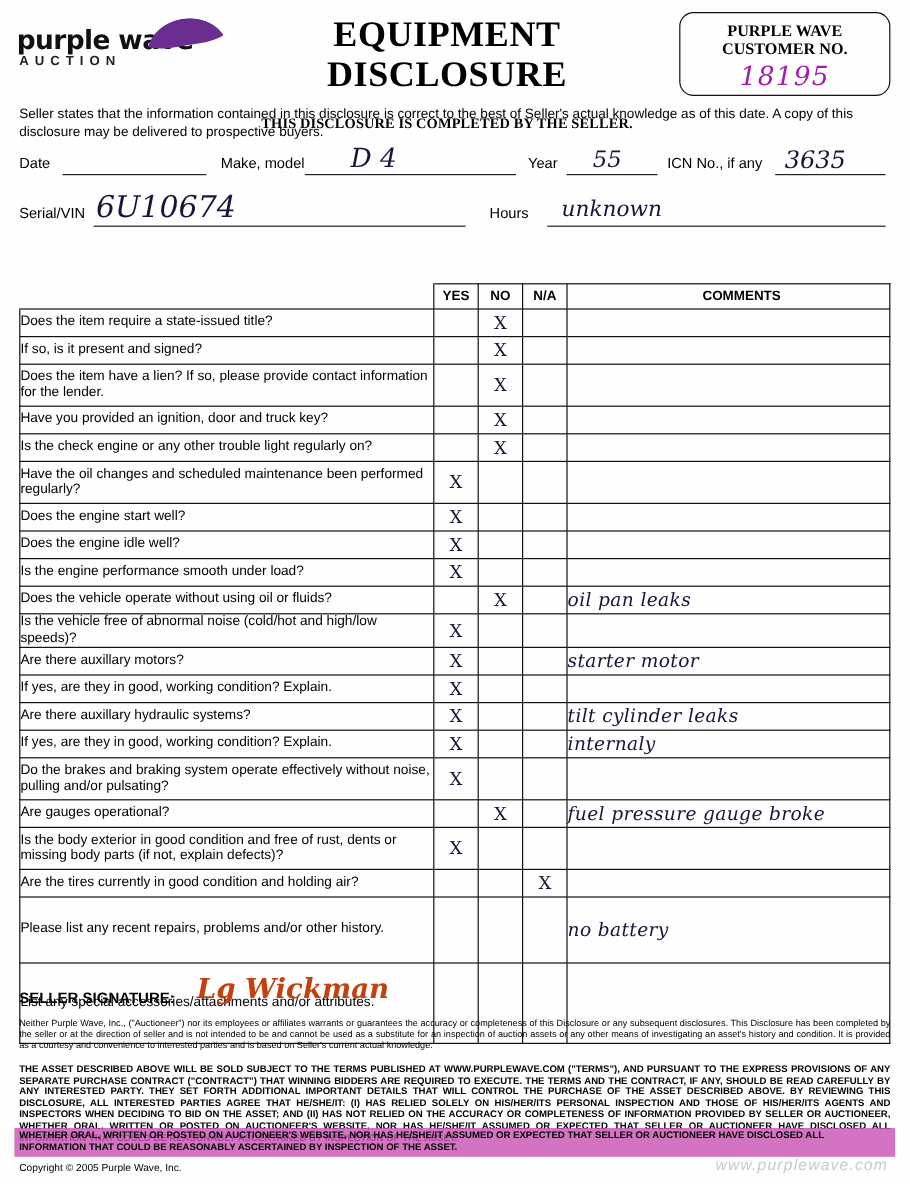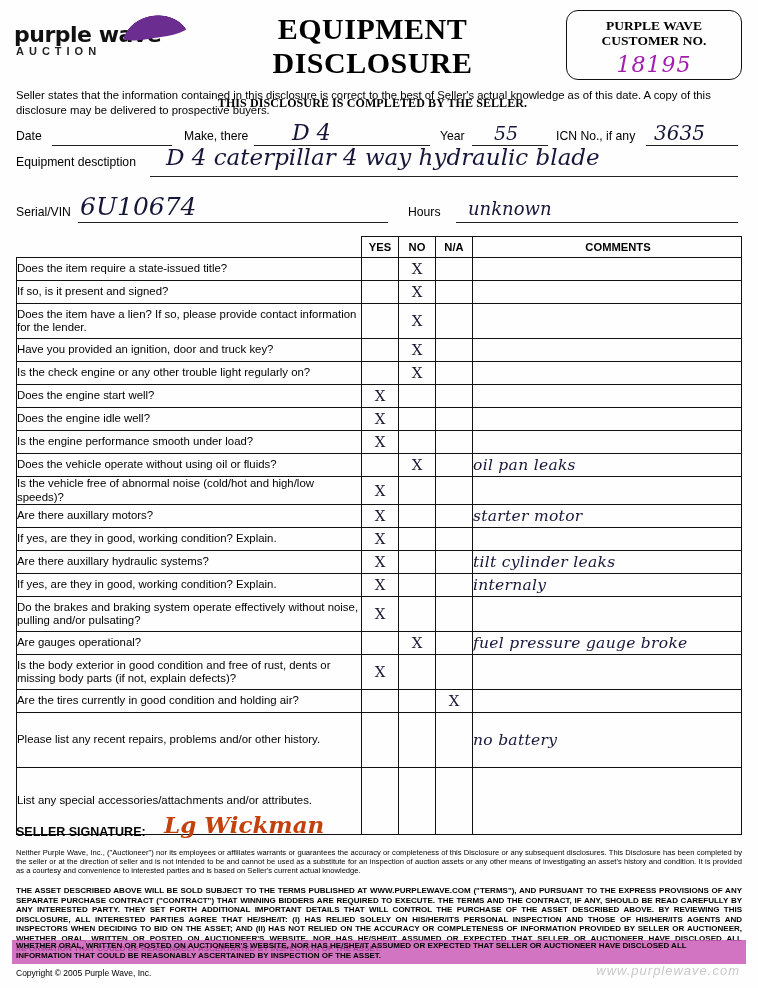--- a/index.html
+++ b/index.html
@@ -291,36 +291,31 @@
     </div>
   </div>
 
   <div class="statement">Seller states that the information contained in this disclosure is correct to the best of Seller's actual knowledge as of this date. A copy of this disclosure may be delivered to prospective buyers.</div>
 
   <div class="info">
 
     <div class="row">
       <span class="lbl" style="left:0px;">Date</span>
       <span class="uline" style="left:36px; width:120px;"></span>
-      <span class="lbl" style="left:168px;">Make, there</span>
+      <span class="lbl" style="left:168px;">Make, model</span>
       <span class="uline" style="left:238px; width:176px;"></span>
       <span class="hw" style="left:276px; top:-4px; font-size:22px;">D 4</span>
       <span class="lbl" style="left:424px;">Year</span>
       <span class="uline" style="left:456px; width:76px;"></span>
       <span class="hw" style="left:478px; top:-2px; font-size:19px;">55</span>
       <span class="lbl" style="left:540px;">ICN No., if any</span>
       <span class="uline" style="left:630px; width:92px;"></span>
       <span class="hw" style="left:638px; top:-3px; font-size:20px;">3635</span>
     </div>
 
-    <div class="row" style="height:34px;">
-      <span class="lbl" style="left:0px;">Equipment desctiption</span>
-      <span class="uline" style="left:134px; width:588px; height:26px;"></span>
-      <span class="hw" style="left:150px; top:-6px; font-size:23px;">D 4 caterpillar  4 way hydraulic blade</span>
-    </div>
 
     <div class="row" style="height:30px; margin-top:12px;">
       <span class="lbl" style="left:0px; top:9px;">Serial/VIN</span>
       <span class="uline" style="left:62px; width:310px; height:26px;"></span>
       <span class="hw" style="left:64px; top:-4px; font-size:25px;">6U10674</span>
       <span class="lbl" style="left:392px; top:9px;">Hours</span>
       <span class="uline" style="left:440px; width:282px; height:26px;"></span>
       <span class="hw" style="left:452px; top:2px; font-size:18px;">unknown</span>
     </div>
   </div>
@@ -365,20 +360,27 @@
           <td class="cmt"></td>
         </tr>
         <tr>
           <td class="q" style="height: 22px;">Is the check engine or any other trouble light regularly on?</td>
           <td class="mark"></td>
           <td class="mark">X</td>
           <td class="mark"></td>
           <td class="cmt"></td>
         </tr>
         <tr>
+          <td class="q" style="height: 34px;">Have the oil changes and scheduled maintenance been performed regularly?</td>
+          <td class="mark">X</td>
+          <td class="mark"></td>
+          <td class="mark"></td>
+          <td class="cmt"></td>
+        </tr>
+        <tr>
           <td class="q" style="height: 22px;">Does the engine start well?</td>
           <td class="mark">X</td>
           <td class="mark"></td>
           <td class="mark"></td>
           <td class="cmt"></td>
         </tr>
         <tr>
           <td class="q" style="height: 22px;">Does the engine idle well?</td>
           <td class="mark">X</td>
           <td class="mark"></td>

